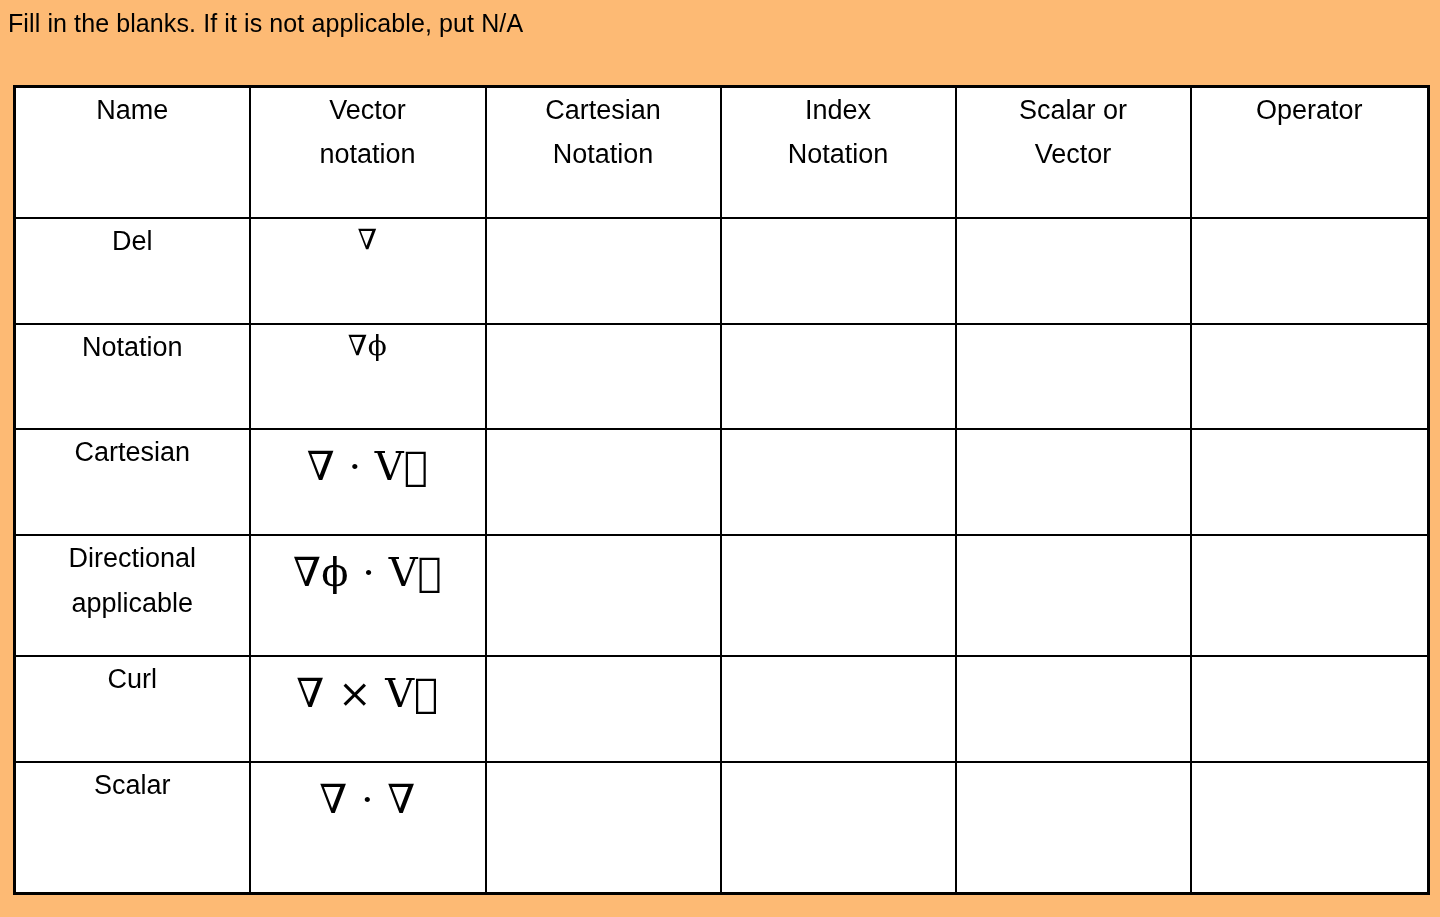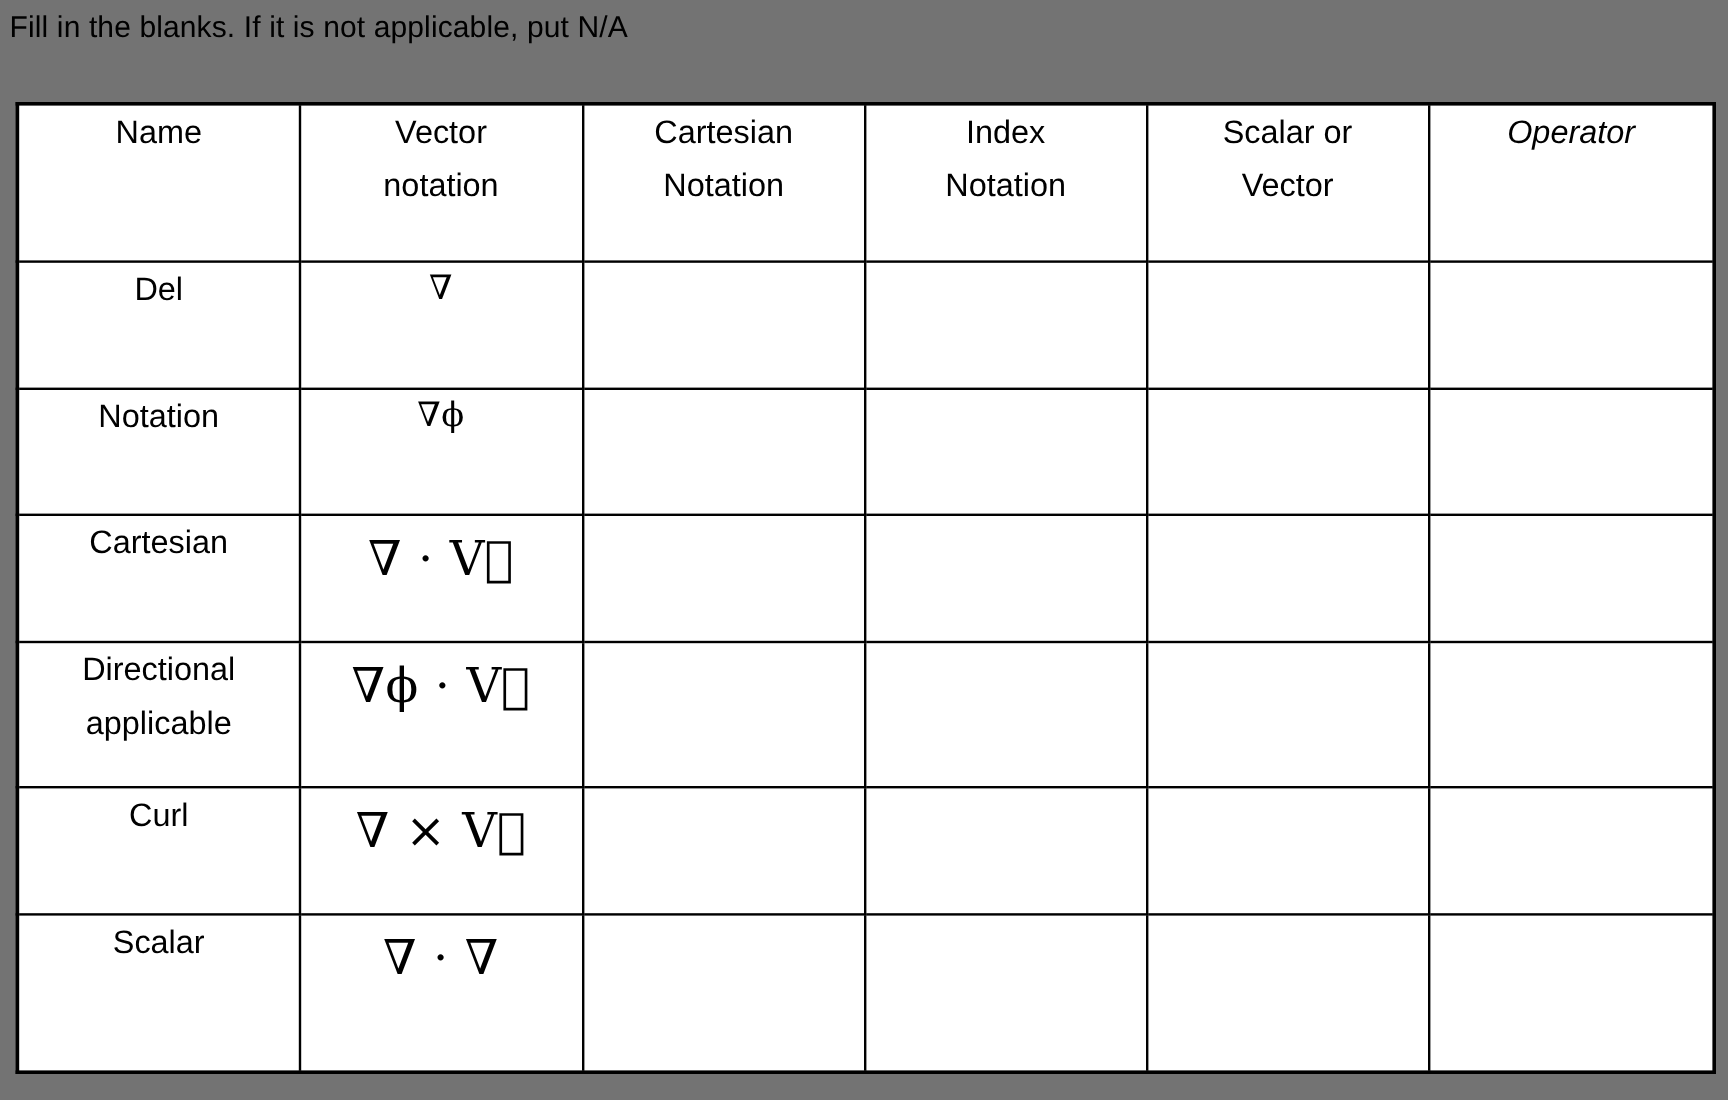--- a/index.html
+++ b/index.html
@@ -12,21 +12,21 @@
     height: 917px;
     font-family: "Liberation Sans", sans-serif;
     color: #000000;
     overflow: hidden;
   }
 
   #page {
     position: relative;
     width: 1440px;
     height: 917px;
-    background: #737373;
+    background: #fdba74;
   }
 
   
   .instruction {
     position: absolute;
     left: 8px;
     top: 6px;
     font-size: 25px;
     line-height: 34px;
     letter-spacing: 0.1px;
@@ -78,21 +78,20 @@
     line-height: 44px;
     padding-top: 11px;
     vertical-align: top;
   }
   th.hcell .ht {
     display: block;
     white-space: pre-line;
   }
   th.hcell.single .ht {
     padding-top: 0px;
-    font-style: italic;
   }
 
   
   tr.body-row { height: 80px; }
   tr.body-row.last { height: 100px; }
 
   td.name-cell {
     font-size: 27px;
     line-height: 45px;
     padding-top: 8px;

